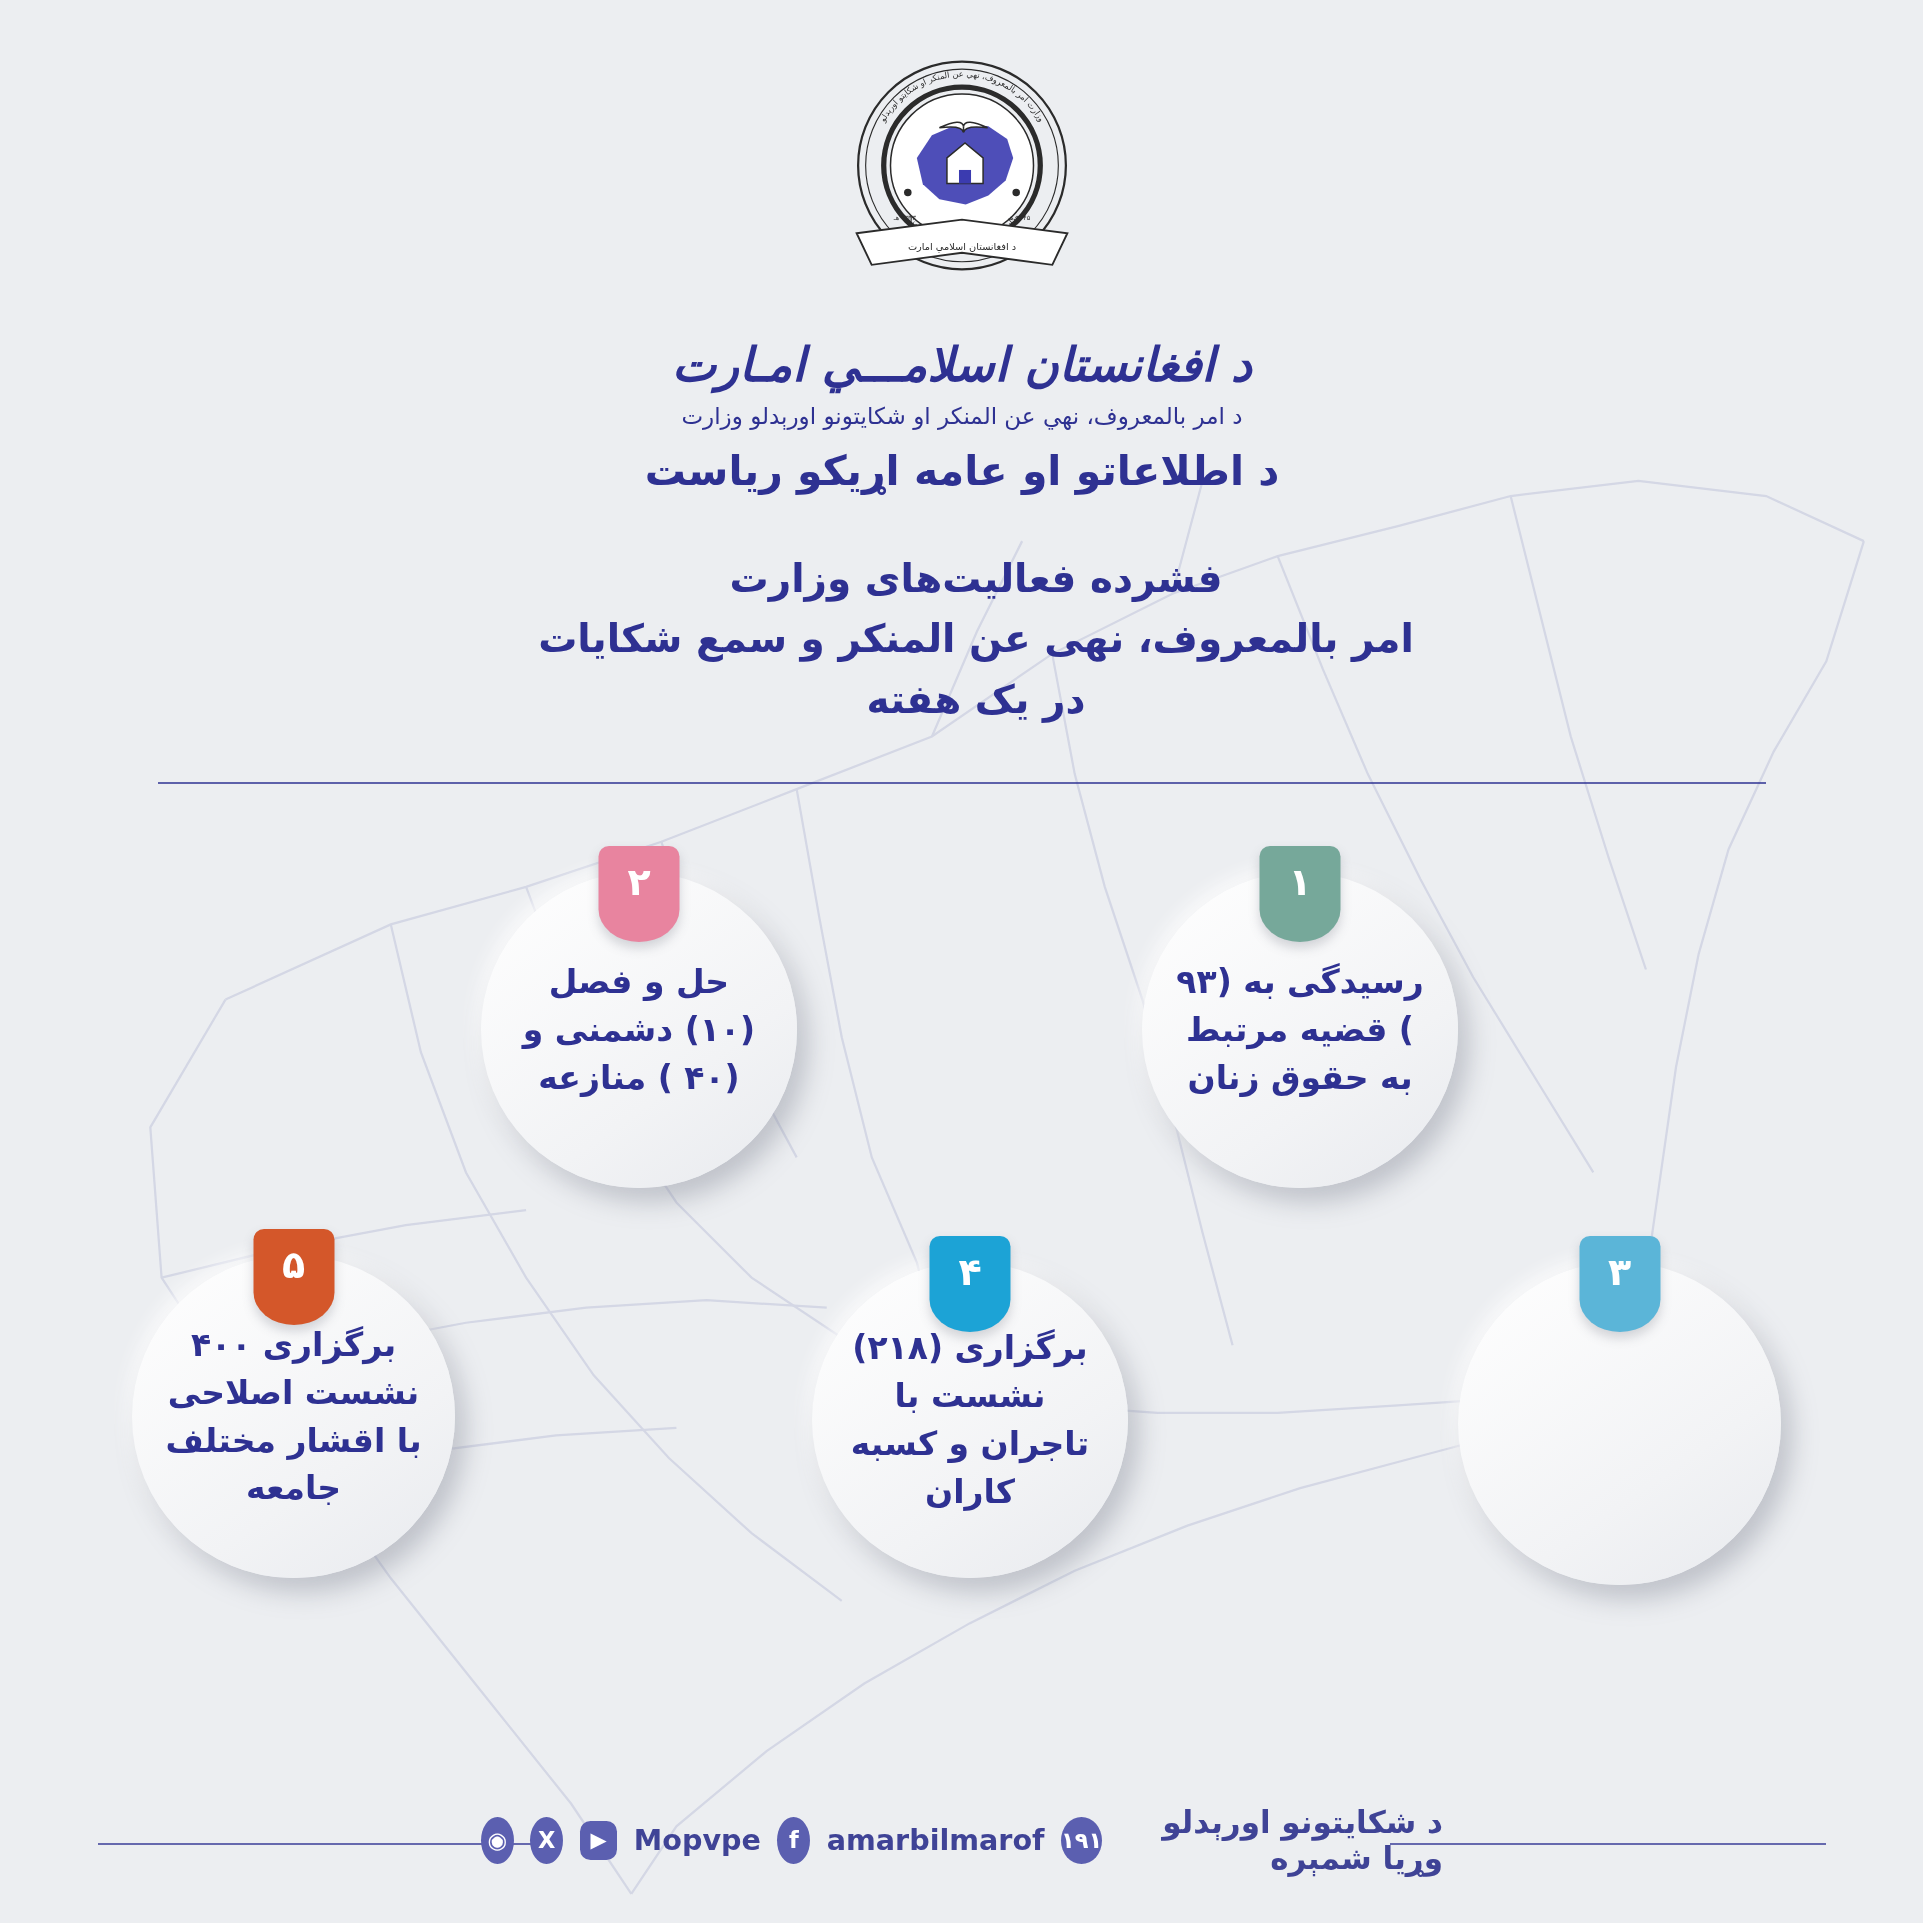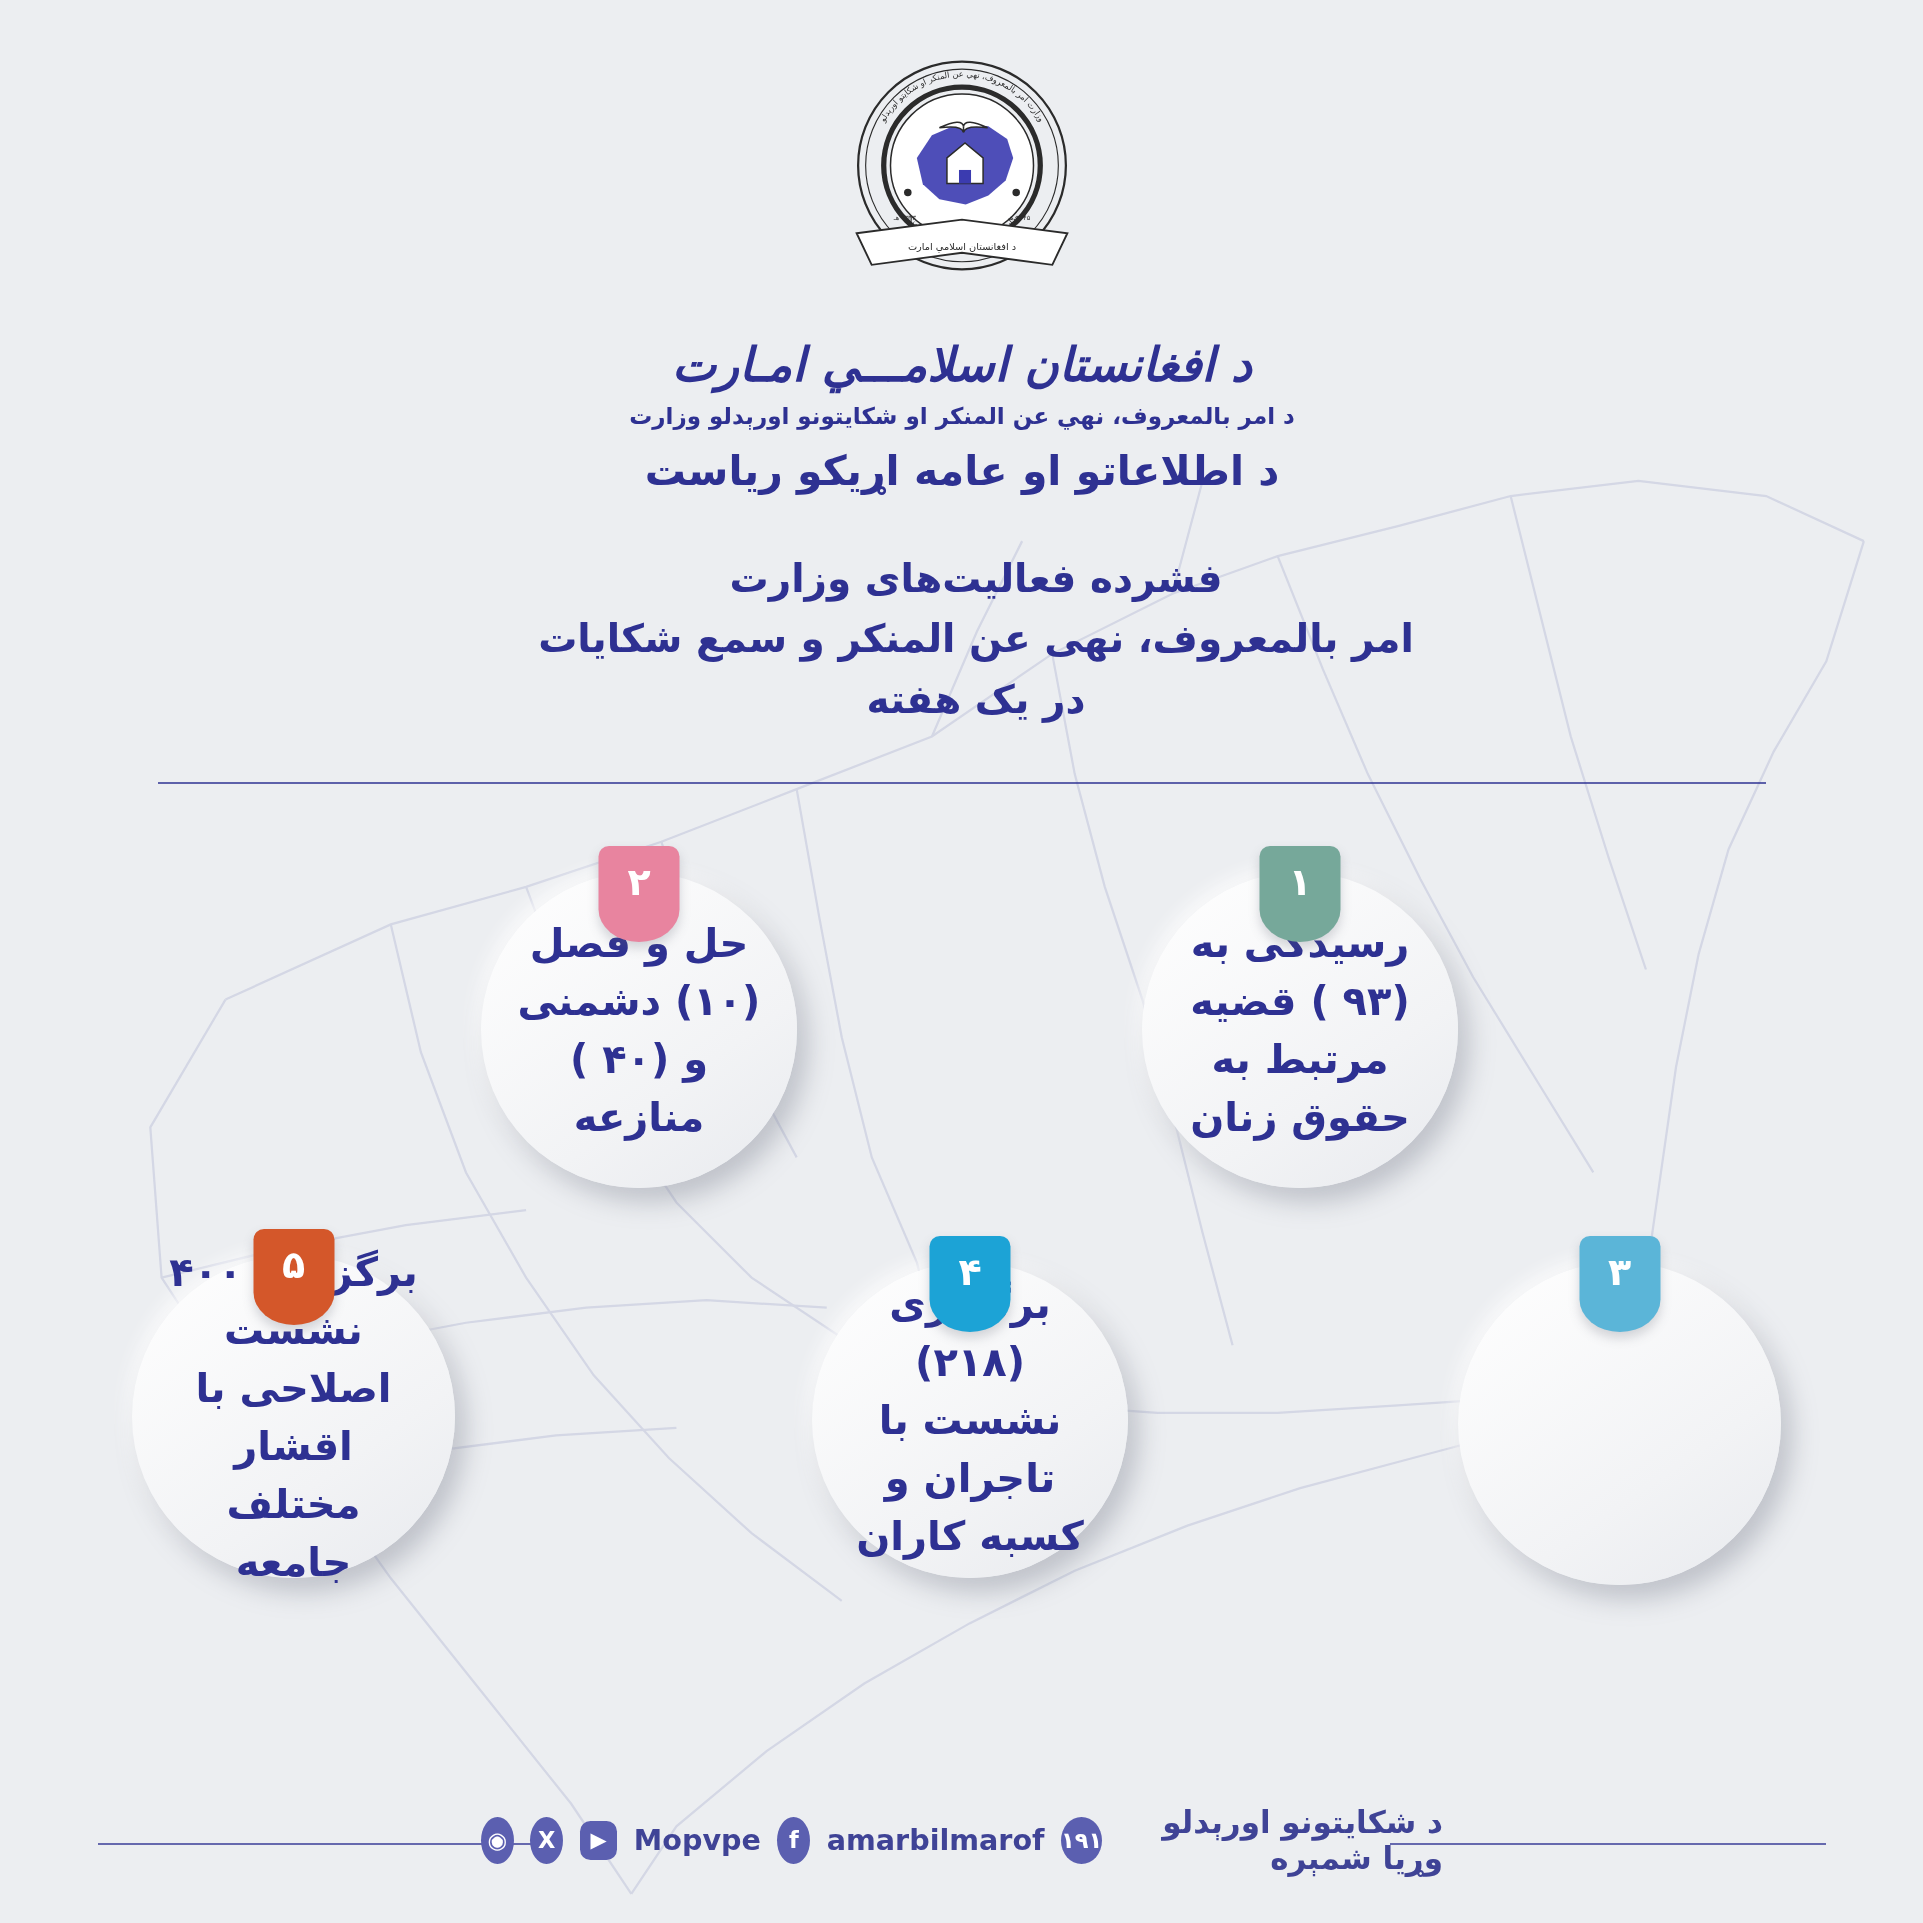--- a/index.html
+++ b/index.html
@@ -18,39 +18,39 @@
   .page{position:relative;z-index:2;width:1924px;height:1924px;}
 
   
   .emblem-wrap{position:absolute;left:50%;top:45px;transform:translateX(-50%);
     width:271px;height:271px;}
   .emblem-wrap svg{display:block;}
 
   
   .header{position:absolute;left:0;right:0;top:338px;text-align:center;}
   .h-line1{font-size:47px;font-weight:bold;letter-spacing:0.8px;color:#2e3192;line-height:1.15;font-style:italic;}
-  .h-line2{font-size:23px;font-weight:bold;color:#2e3192;margin-top:10.5px;line-height:1.2;}
+  .h-line2{font-size:23px;font-weight:normal;color:#2e3192;margin-top:10.5px;line-height:1.2;}
   .h-line3{font-size:41px;font-weight:bold;color:#2e3192;margin-top:16.5px;line-height:1.2;}
 
   
   .title{position:absolute;left:0;right:0;top:549px;text-align:center;
     font-size:39px;font-weight:bold;line-height:1.55;color:#2e3192;padding-left:28px;}
   .title div{white-space:nowrap;}
 
   .rule-top{position:absolute;left:158px;right:158px;top:782px;height:2.3px;background:#2e3192;opacity:.75;}
 
   
   .circle{
     position:absolute;border-radius:50%;
     background:linear-gradient(145deg,#ffffff 0%,#f2f3f5 65%,#e8eaee 100%);
     box-shadow:10.5px 13.5px 25.6px rgba(120,125,140,.40), -4.5px -6px 18px rgba(255,255,255,.9);
     display:flex;align-items:center;justify-content:center;text-align:center;
   }
   .circle .ctext{
-    font-size:40px;font-weight:bold;line-height:1.45;color:#2e3192;padding:0 32px;
+    font-size:33px;font-weight:bold;line-height:1.45;color:#2e3192;padding:0 32px;
   }
   .badge{
     position:absolute;width:81px;height:96px;top:-25.6px;left:50%;transform:translateX(-50%);
     border-radius:10.5px 10.5px 50% 50%/10.5px 10.5px 34% 34%;
     display:flex;align-items:flex-start;justify-content:center;
     color:#fff;font-size:38px;font-weight:bold;padding-top:13.5px;box-sizing:border-box;
     box-shadow:0 6px 10.5px rgba(90,95,110,.25);
   }
 
   

